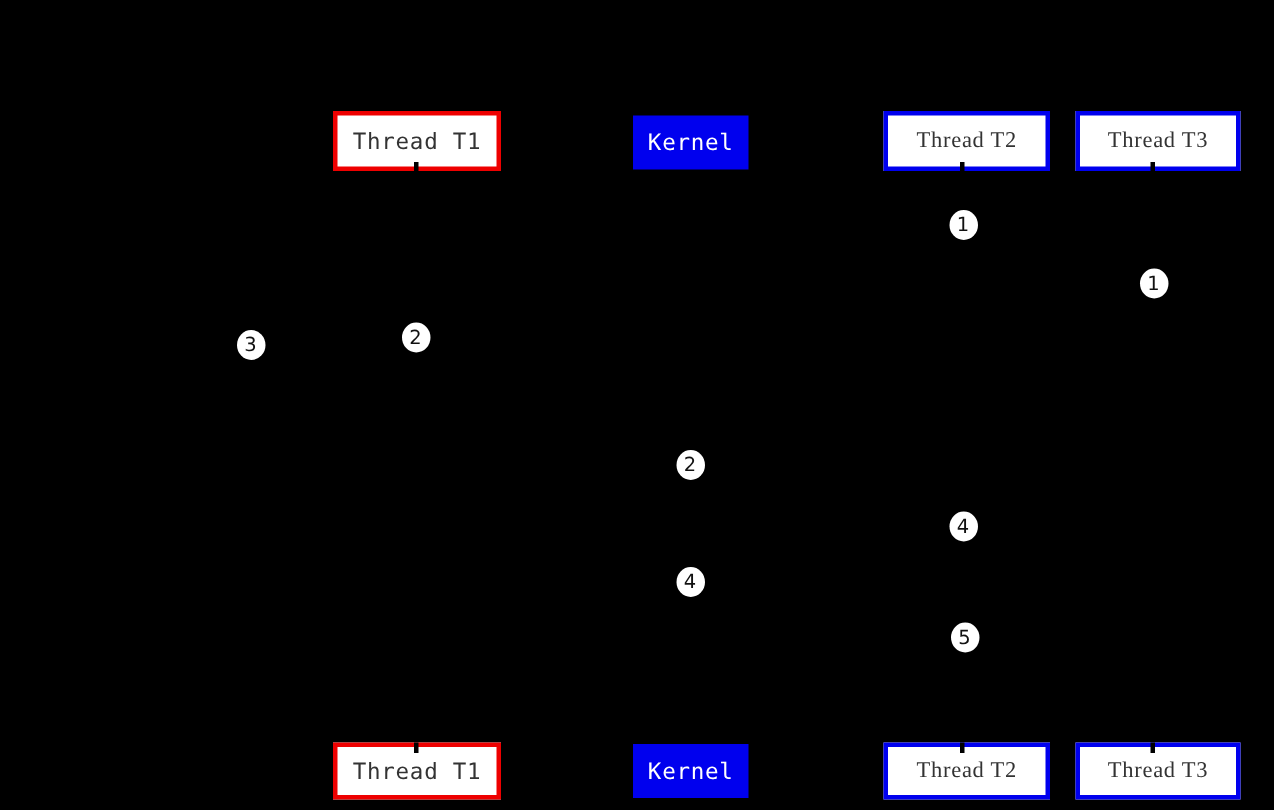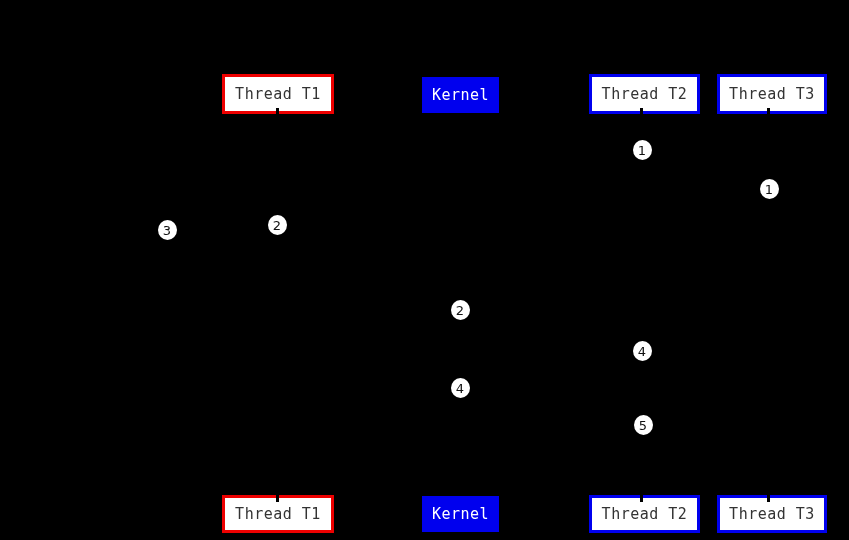--- a/index.html
+++ b/index.html
@@ -23,20 +23,21 @@
     align-items: center;
     justify-content: center;
     background: var(--box-fill, #ffffff);
     z-index: 1;
   }
   .actor-box.red-outline {
     border: 3px solid var(--red, #ee0000);
   }
   .actor-box.blue-outline {
     border: 3px solid var(--blue, #0000ee);
+    font-family: Liberation Serif, serif;
   }
   .actor-box.blue-filled {
     background: var(--kernel-fill, #0000ee);
     border: none;
   }
   .actor-label {
     font-size: 15px;
     letter-spacing: 0.5px;
     color: var(--label-text, #333333);
     white-space: nowrap;

